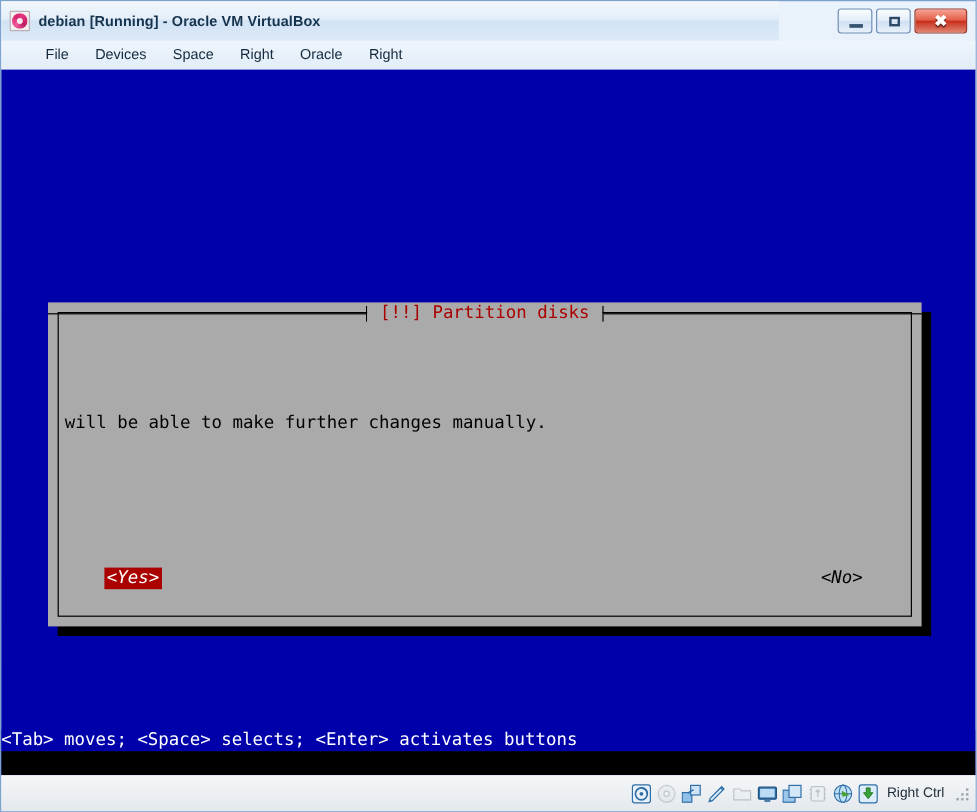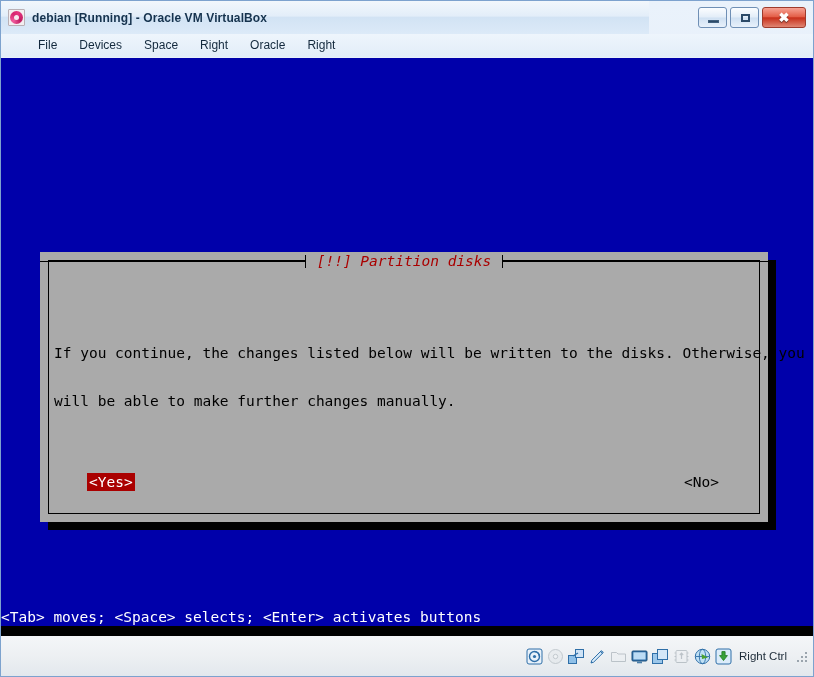--- a/index.html
+++ b/index.html
@@ -167,21 +167,20 @@
   }
   .dialog-title {
     position: absolute;
     left: 0;
     top: 1px;
     width: 100%;
     display: flex;
     align-items: center;
     justify-content: center;
     pointer-events: none;
-    font-style: italic;
   }
   .dialog-title .rule {
     flex: 1 1 auto;
     height: 1px;
     background: #000000;
   }
   .dialog-title .cap {
     width: 1px;
     height: 13px;
     background: #000000;
@@ -214,20 +213,21 @@
     position: absolute;
     left: 14px;
     right: 14px;
     top: 221px;
     display: flex;
     justify-content: space-between;
     align-items: center;
     font-family: "DejaVu Sans Mono", monospace;
     font-size: 14.5px;
     line-height: 16px;
+    font-style: italic;
   }
   .btn {
     color: #000000;
     white-space: pre;
     cursor: default;
   }
   .btn.selected {
     background: #aa0000;
     color: #ffffff;
     padding: 1px 2px;
@@ -257,21 +257,21 @@
     height: 20px;
     background: #000000;
   }
 
   
   .statusbar {
     position: absolute;
     left: 0;
     bottom: 0;
     width: 812px;
-    height: 40px;
+    height: 30px;
     background: linear-gradient(to bottom, #f4f6f8 0%, #eceff2 55%, #e3e8ed 100%);
     display: flex;
     align-items: center;
     justify-content: flex-end;
     padding-right: 6px;
   }
   .sb-icons {
     display: flex;
     align-items: center;
     gap: 4px;
@@ -351,21 +351,20 @@
       <div class="dialog-title">
         <span class="rule"></span>
         <span class="cap"></span>
         <span class="ttext">[!!] Partition disks</span>
         <span class="cap"></span>
         <span class="rule"></span>
       </div>
 
       <div class="dialog-body">
         <div class="para">
-          <div class="line">If you continue, the changes listed below will be written to the disks. Otherwise, you</div>
           <div class="line">will be able to make further changes manually.</div>
         </div>
         
         
       </div>
 
       <div class="buttons-row">
         <span class="btn selected btn-left">&lt;Yes&gt;</span>
         <span class="btn btn-right">&lt;No&gt;</span>
       </div>

